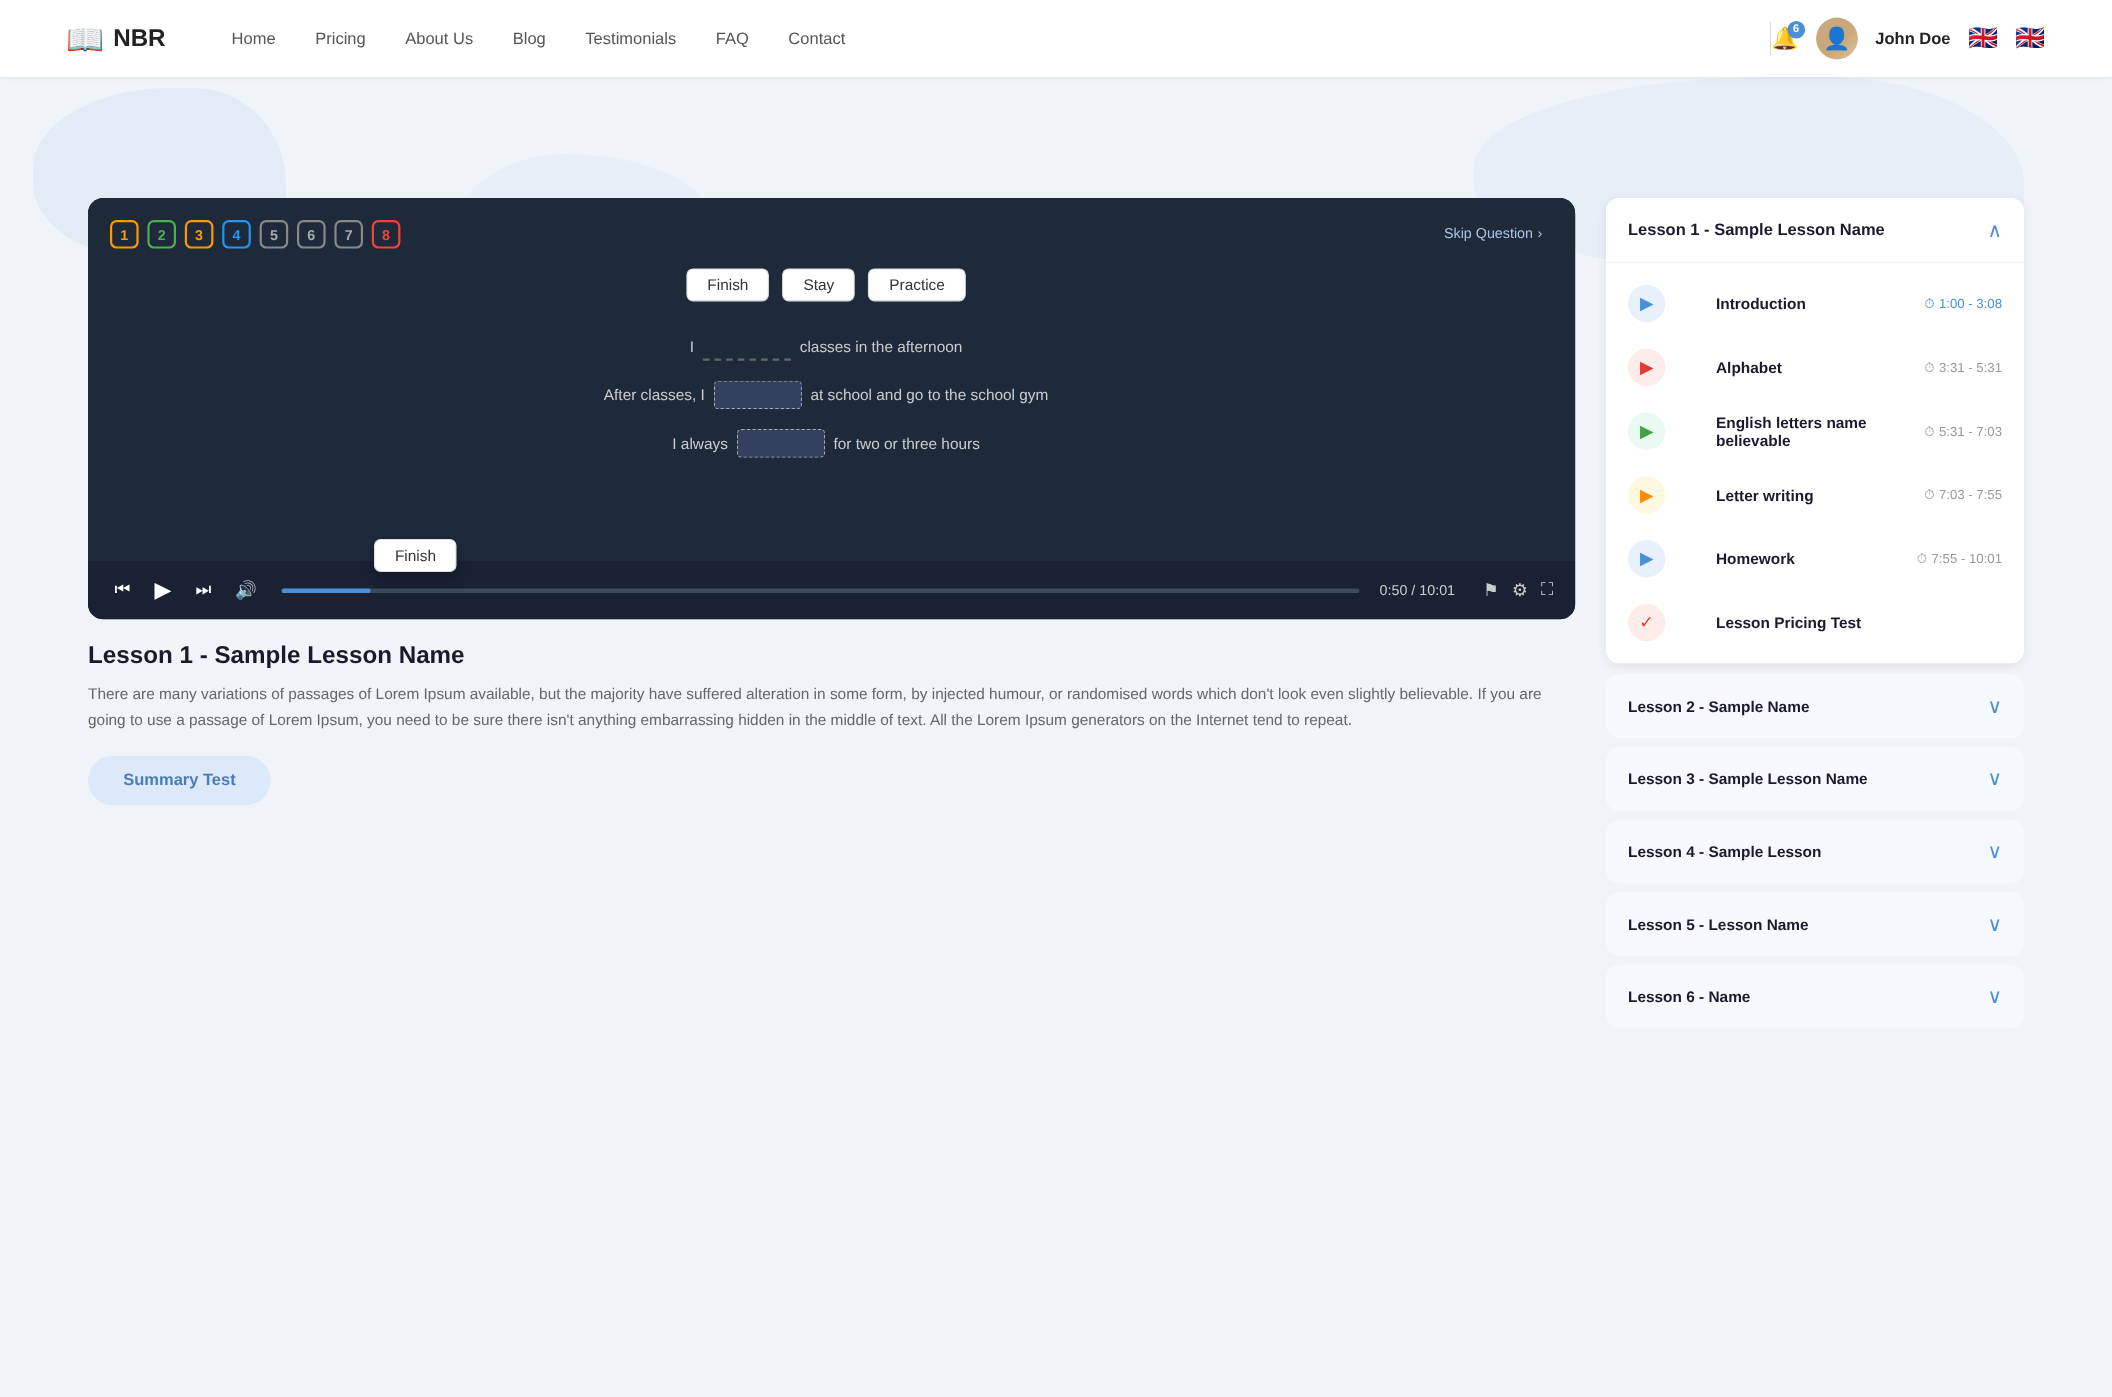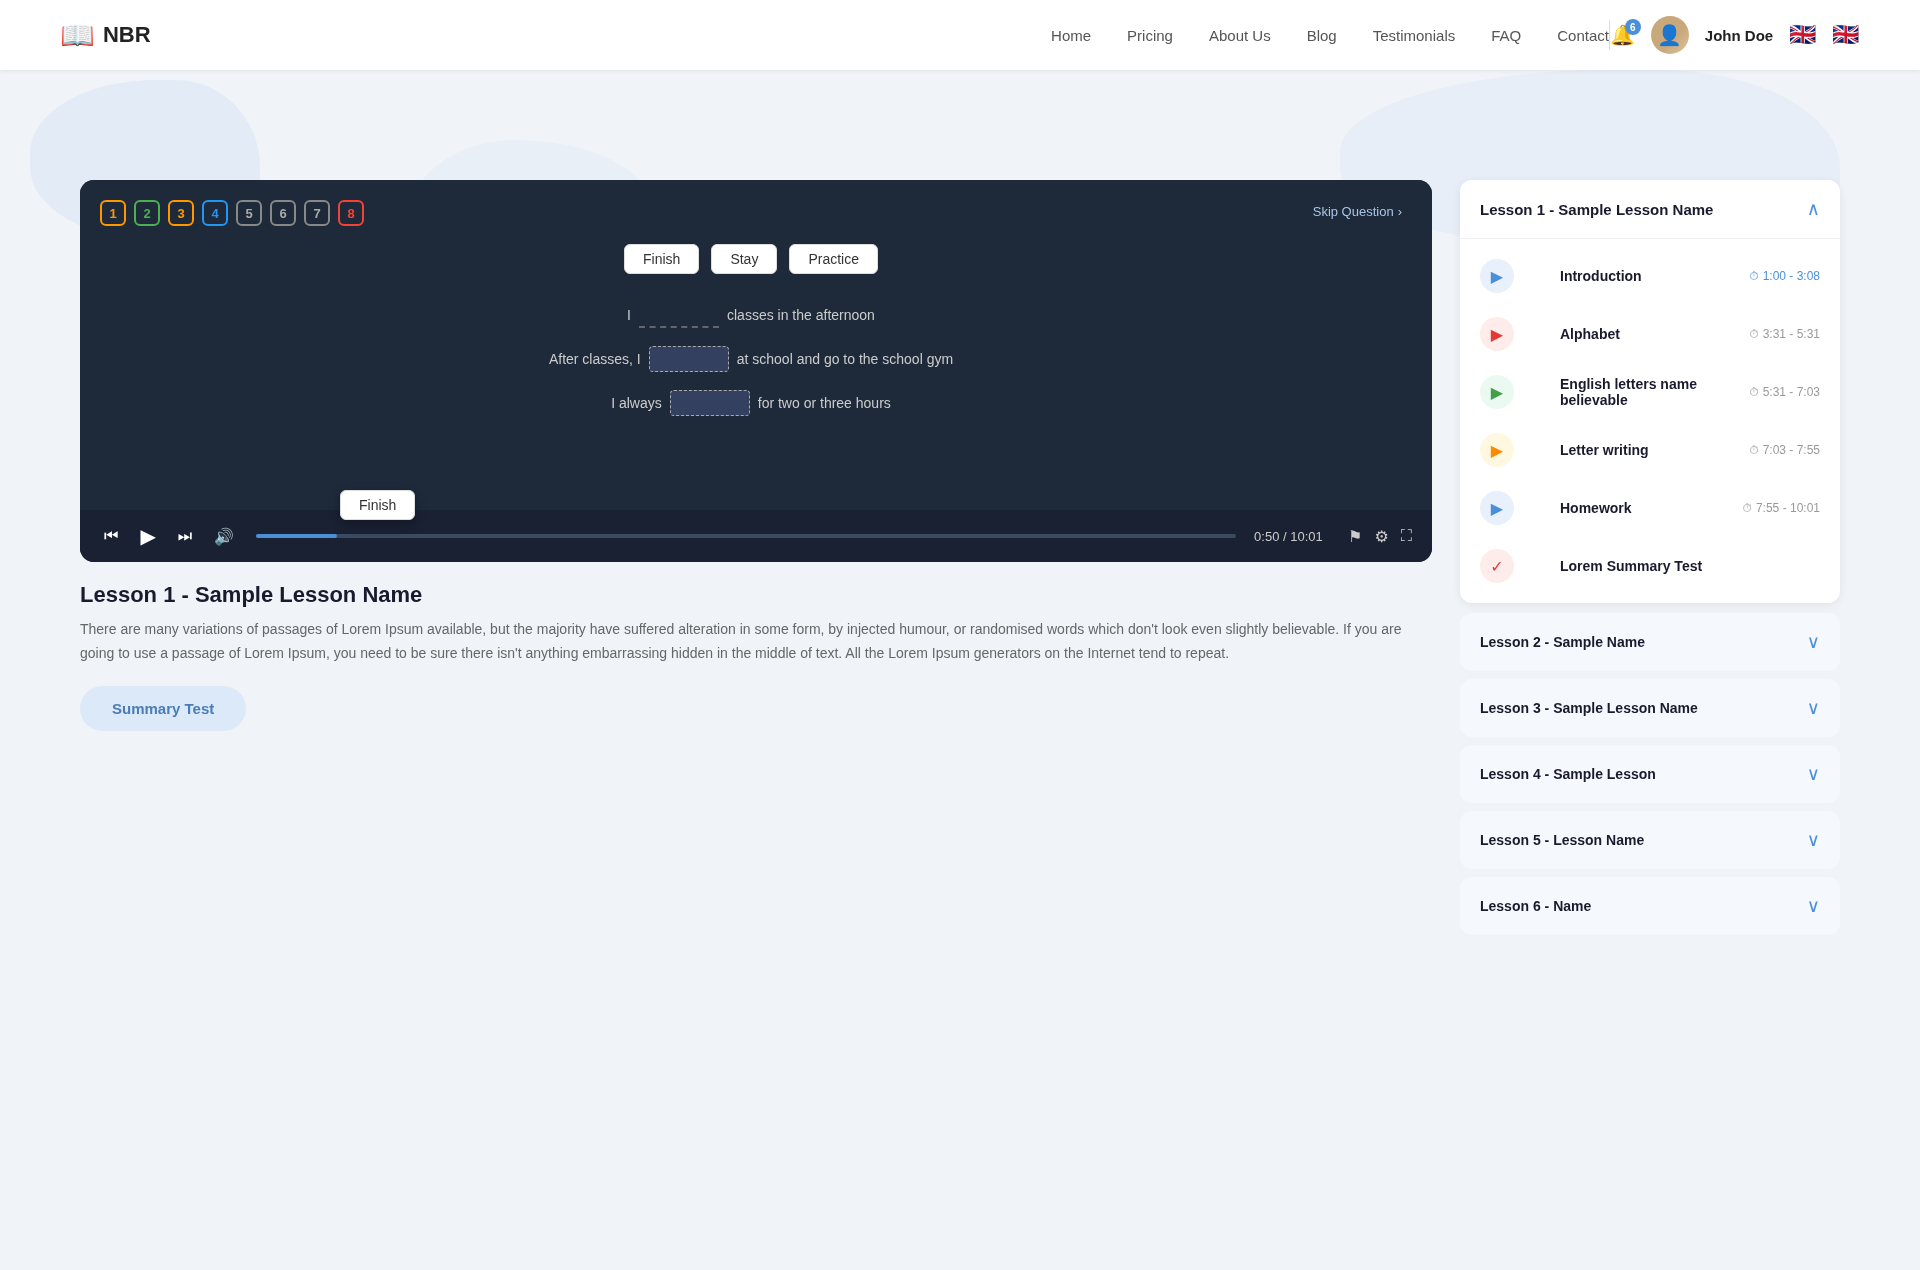--- a/index.html
+++ b/index.html
@@ -25,21 +25,21 @@
       color: #222;
       margin-right: 60px;
     }
     .nav-logo-icon {
       font-size: 28px;
     }
     .nav-links {
       display: flex;
       gap: 36px;
       flex: 1;
-      justify-content: flex-end;
+      justify-content: flex-start;
     }
     .nav-links a {
       text-decoration: none;
       color: #555;
       font-size: 15px;
       font-weight: 500;
     }
     .nav-right {
       display: flex;
       align-items: center;
@@ -587,21 +587,21 @@
           <span class="item-time">
             <span>⏱</span>
             <span>7:55 - 10:01</span>
           </span>
         </div>
 
         <div class="lesson-item">
           <div class="item-icon red">
             <span style="color:#e53935; font-size:16px;">✓</span>
           </div>
-          <span class="item-name">Lorem Summary Test</span>
+          <span class="item-name">Lesson Pricing Test</span>
         </div>
 
       </div>
     </div>
 
     <div class="collapsed-panel">
       <div class="collapsed-header">
         <span class="collapsed-title">Lesson 2 - Sample Name</span>
         <span class="chevron-down">∨</span>
       </div>

